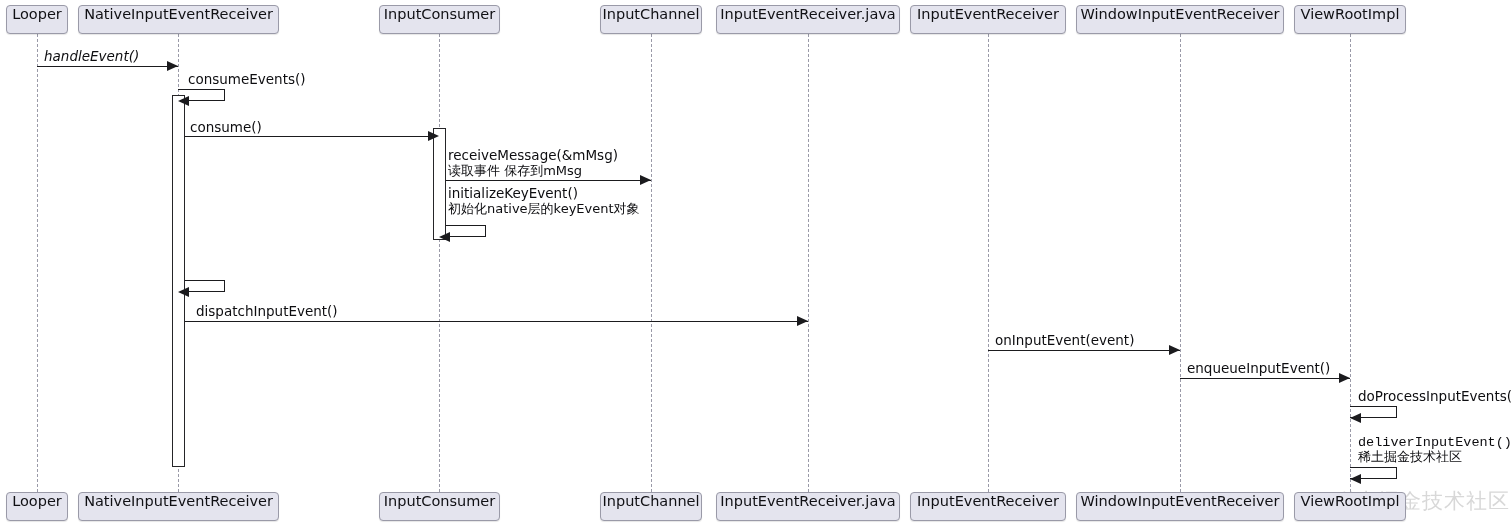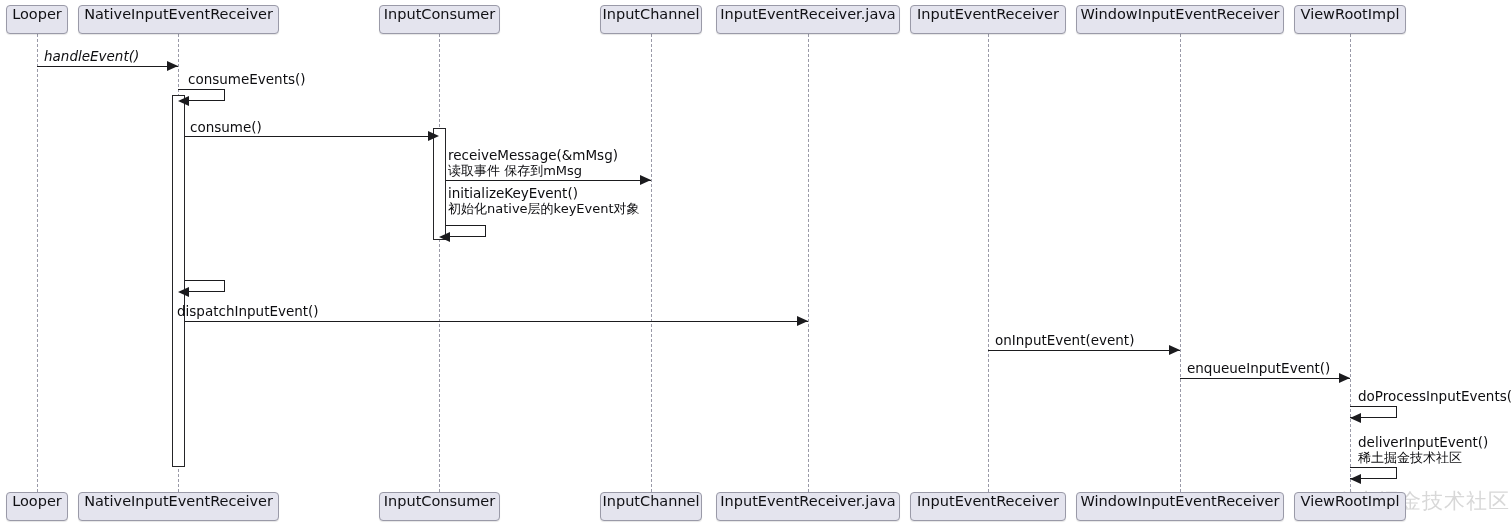--- a/index.html
+++ b/index.html
@@ -176,27 +176,27 @@
     <div class="msg-line" style="left: 446px; top: 180px; width: 205px;"></div>
     <div class="arrow-r" style="left: 640px; top: 175px;"></div>
     <div class="msg-label" style="left: 448px; top: 148px;"><span>receiveMessage(&amp;mMsg)</span><span class="cn">读取事件 保存到mMsg</span></div>
     <div class="selfcall" style="left: 439px; top: 225px; width: 47px; height: 12px;"></div>
     <div class="arrow-l" style="left: 439px; top: 232px;"></div>
     <div class="msg-label" style="left: 448px; top: 186px;"><span>initializeKeyEvent()</span><span class="cn">初始化native层的keyEvent对象</span></div>
     <div class="selfcall" style="left: 178px; top: 280px; width: 47px; height: 12px;"></div>
     <div class="arrow-l" style="left: 178px; top: 287px;"></div>
     <div class="msg-line" style="left: 185px; top: 321px; width: 623px;"></div>
     <div class="arrow-r" style="left: 797px; top: 316px;"></div>
-    <div class="msg-label" style="left: 177px; top: 304px;"><span>dispatchInputEvent()</span></div>
+    <div class="msg-label" style="left: 196px; top: 304px;"><span>dispatchInputEvent()</span></div>
     <div class="msg-line" style="left: 988px; top: 350px; width: 192px;"></div>
     <div class="arrow-r" style="left: 1169px; top: 345px;"></div>
     <div class="msg-label" style="left: 995px; top: 333px;"><span>onInputEvent(event)</span></div>
     <div class="msg-line" style="left: 1180px; top: 378px; width: 170px;"></div>
     <div class="arrow-r" style="left: 1339px; top: 373px;"></div>
     <div class="msg-label" style="left: 1187px; top: 361px;"><span>enqueueInputEvent()</span></div>
     <div class="selfcall" style="left: 1350px; top: 406px; width: 47px; height: 12px;"></div>
     <div class="arrow-l" style="left: 1350px; top: 413px;"></div>
     <div class="msg-label" style="left: 1358px; top: 389px;"><span>doProcessInputEvents()</span></div>
     <div class="selfcall" style="left: 1350px; top: 467px; width: 47px; height: 12px;"></div>
     <div class="arrow-l" style="left: 1350px; top: 474px;"></div>
-    <div class="msg-label" style="left: 1358px; top: 435px;"><span>deliverInputEvent()</span><span class="cn">稀土掘金技术社区</span></div>
+    <div class="msg-label" style="left: 1358px; top: 435px; font-family: Liberation Mono, monospace;"><span>deliverInputEvent()</span><span class="cn">稀土掘金技术社区</span></div>
     <div class="watermark" style="left: 1312px; top: 487px;">@稀土掘金技术社区</div>
   </div>
 
 </body></html>

